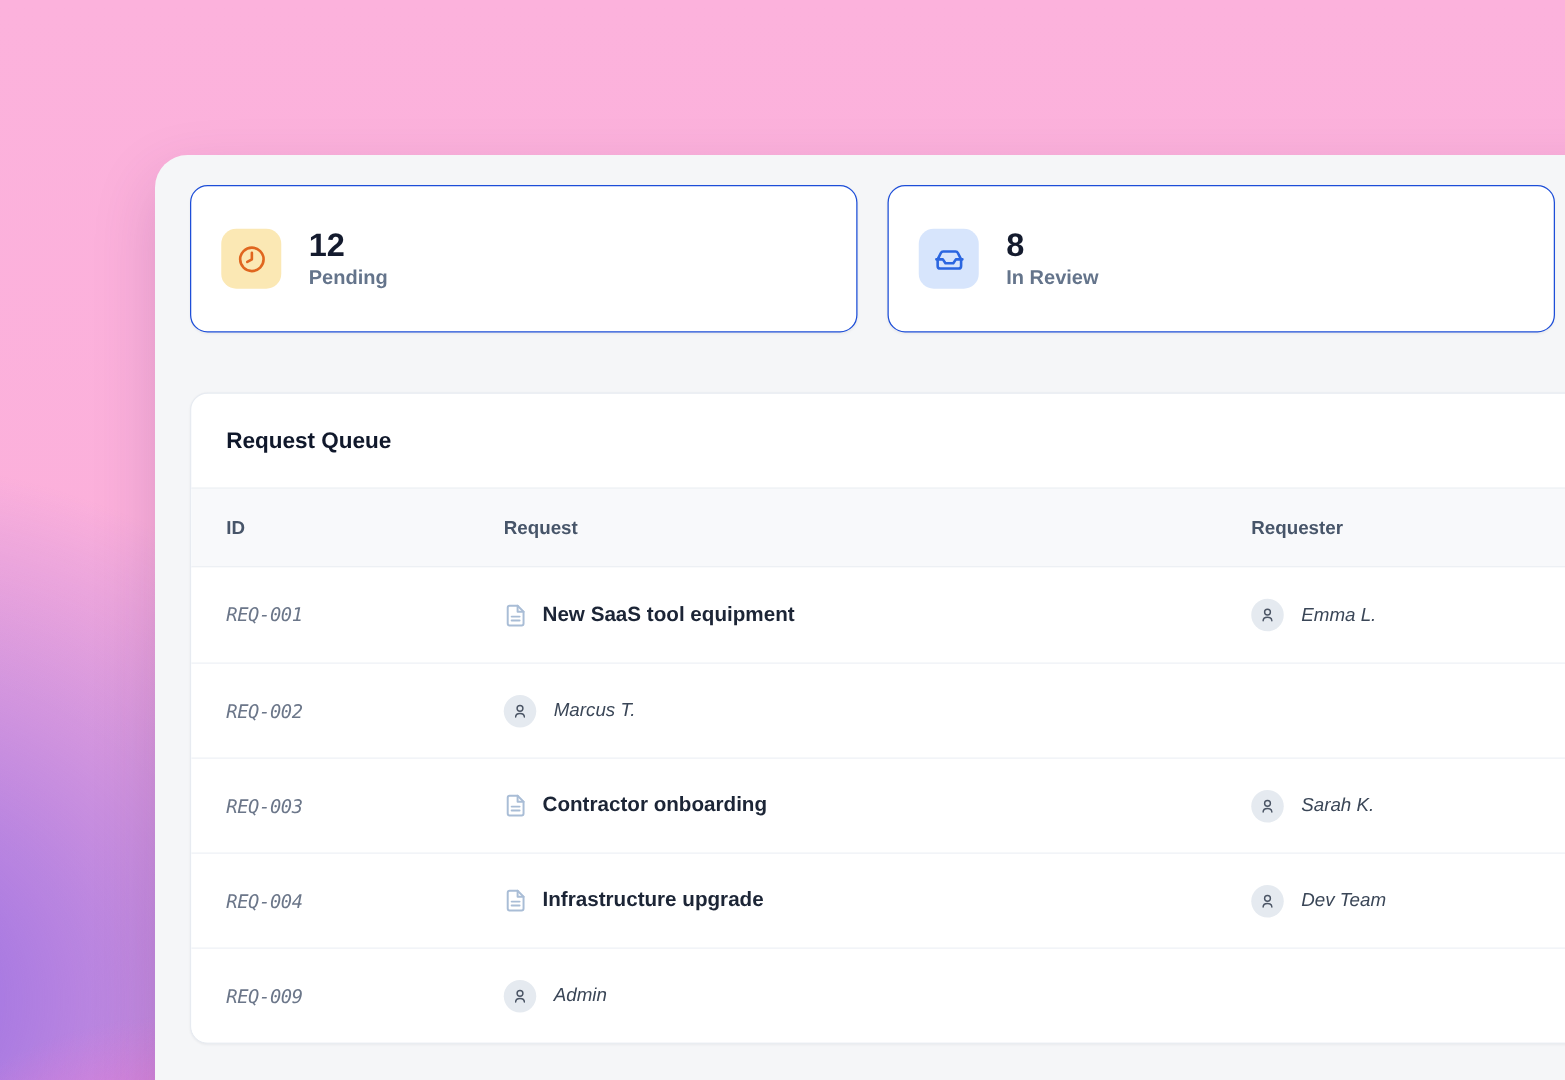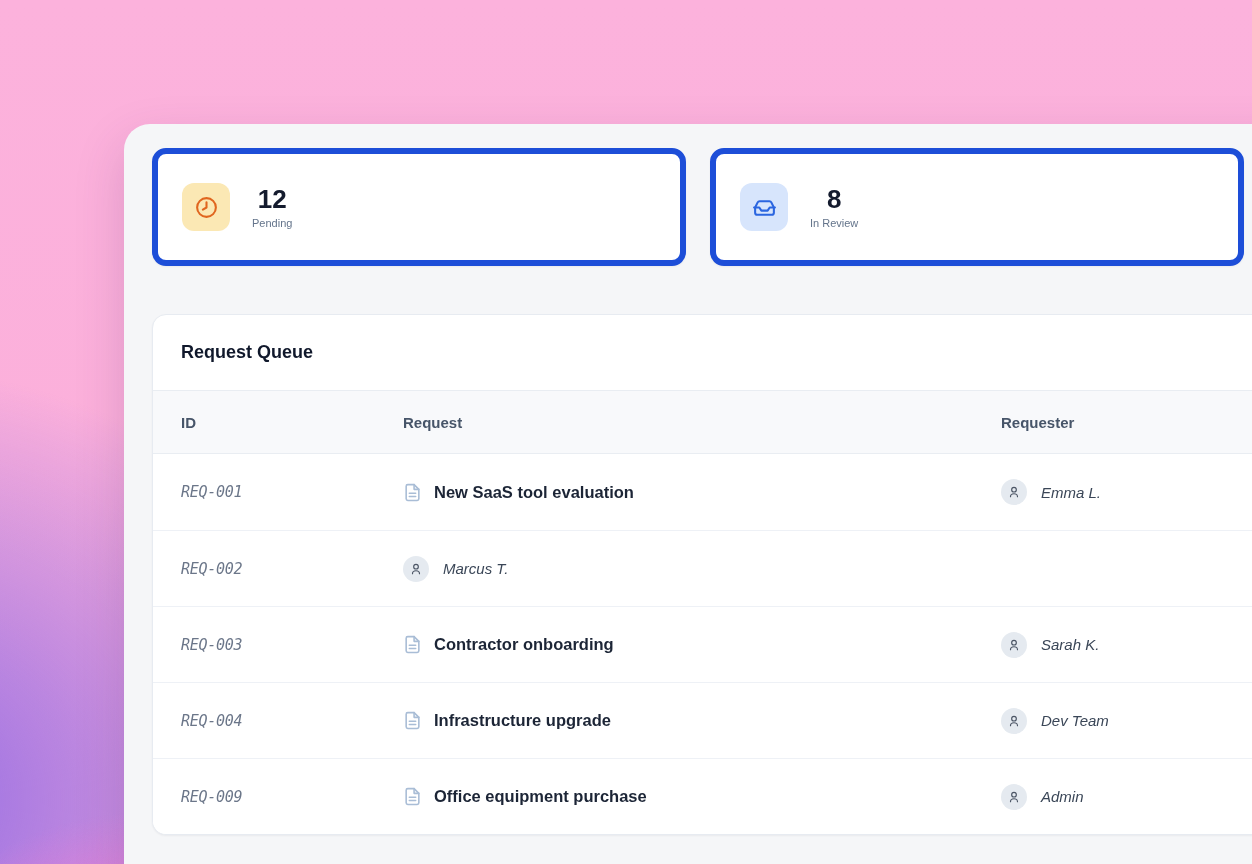--- a/index.html
+++ b/index.html
@@ -19,35 +19,34 @@
     border-radius:26px;
     padding:24px 28px;
     box-shadow:0 20px 50px rgba(80,30,100,.18);
   }
 
   
   .stats { display:flex; gap:24px; margin-bottom:48px; }
   .stat-card {
     width:534px; height:118px;
     background:#ffffff;
-    border:6px solid #1d4ed8;
+    border:1px solid #1d4ed8;
     border-radius:14px;
     display:flex; align-items:center; gap:22px;
     padding:0 24px;
     box-shadow:0 1px 2px rgba(16,24,40,.05);
-    text-align:center;
   }
   .stat-icon {
     width:48px; height:48px; border-radius:12px;
     display:flex; align-items:center; justify-content:center;
     flex:0 0 auto;
   }
   .stat-icon svg { width:25px; height:25px; display:block; }
   .stat-value { font-size:26px; font-weight:700; color:#141b2e; line-height:1.15; }
-  .stat-label { font-size:11px; color:#64748b; margin-top:3px; }
+  .stat-label { font-size:16px; color:#64748b; margin-top:3px;font-weight:bold; }
 
   
   .table-card {
     width:1320px;
     background:#ffffff;
     border:1px solid #e7ebf1;
     border-radius:14px;
     box-shadow:0 1px 2px rgba(16,24,40,.05);
     overflow:hidden;
   }
@@ -139,21 +138,21 @@
       <div class="cell-id">REQ-001</div>
       <div class="cell-request">
         <span class="doc-icon">
           <svg viewBox="0 0 24 24" fill="none" stroke="currentColor" stroke-width="2" stroke-linecap="round" stroke-linejoin="round">
             <path d="M14 2H6a2 2 0 0 0-2 2v16a2 2 0 0 0 2 2h12a2 2 0 0 0 2-2V8z"></path>
               <path d="M14 2v6h6"></path>
             <path d="M8 13h8"></path>
               <path d="M8 17h8"></path>
           </svg>
         </span>
-        <span class="request-text">New SaaS tool evaluation</span>
+        <span class="request-text">New SaaS tool equipment</span>
       </div>
       <div class="cell-requester">
         <span class="avatar">
           <svg viewBox="0 0 24 24" fill="none" stroke="currentColor" stroke-width="2" stroke-linecap="round" stroke-linejoin="round">
             <circle cx="12" cy="8" r="4"></circle>
               <path d="M6 20c0-3.3 2.7-5 6-5s6 1.7 6 5"></path>
           </svg>
         </span>
         <span class="requester-name">Emma L.</span>
       </div>
@@ -215,31 +214,20 @@
             <circle cx="12" cy="8" r="4"></circle>
               <path d="M6 20c0-3.3 2.7-5 6-5s6 1.7 6 5"></path>
           </svg>
         </span>
         <span class="requester-name">Dev Team</span>
       </div>
     </div>
 
     <div class="trow">
       <div class="cell-id">REQ-009</div>
-      <div class="cell-request">
-        <span class="doc-icon">
-          <svg viewBox="0 0 24 24" fill="none" stroke="currentColor" stroke-width="2" stroke-linecap="round" stroke-linejoin="round">
-            <path d="M14 2H6a2 2 0 0 0-2 2v16a2 2 0 0 0 2 2h12a2 2 0 0 0 2-2V8z"></path>
-              <path d="M14 2v6h6"></path>
-            <path d="M8 13h8"></path>
-              <path d="M8 17h8"></path>
-          </svg>
-        </span>
-        <span class="request-text">Office equipment purchase</span>
-      </div>
       <div class="cell-requester">
         <span class="avatar">
           <svg viewBox="0 0 24 24" fill="none" stroke="currentColor" stroke-width="2" stroke-linecap="round" stroke-linejoin="round">
             <circle cx="12" cy="8" r="4"></circle>
               <path d="M6 20c0-3.3 2.7-5 6-5s6 1.7 6 5"></path>
           </svg>
         </span>
         <span class="requester-name">Admin</span>
       </div>
     </div>

